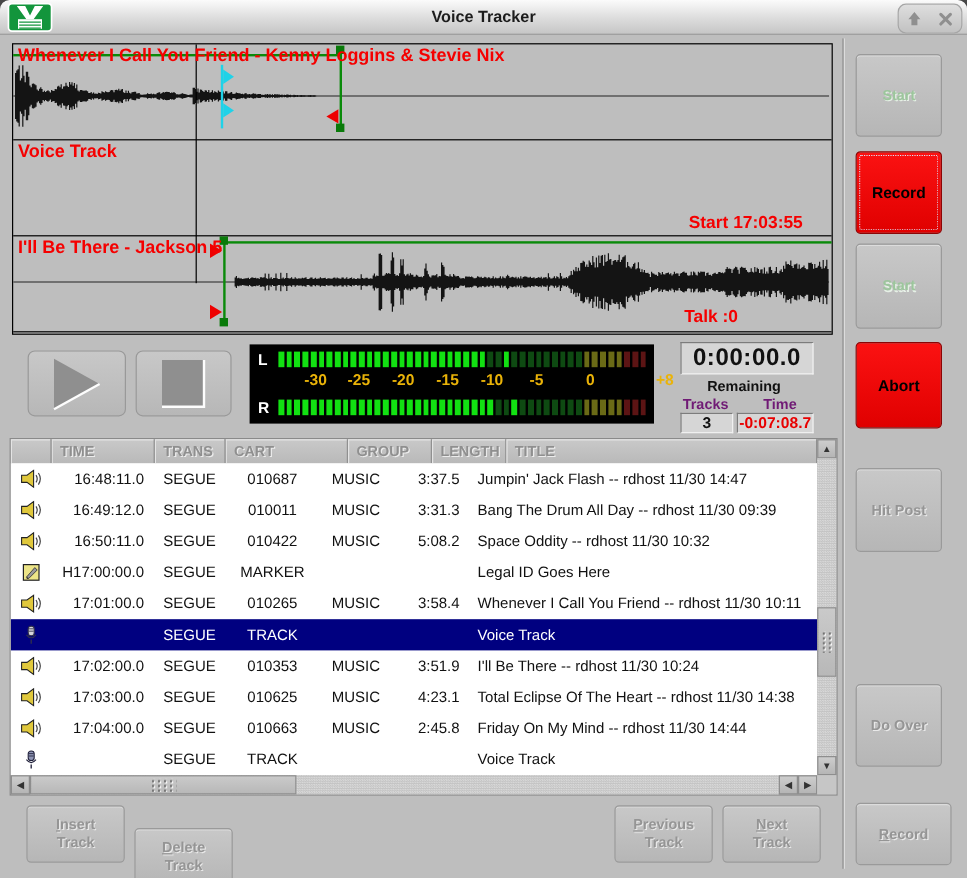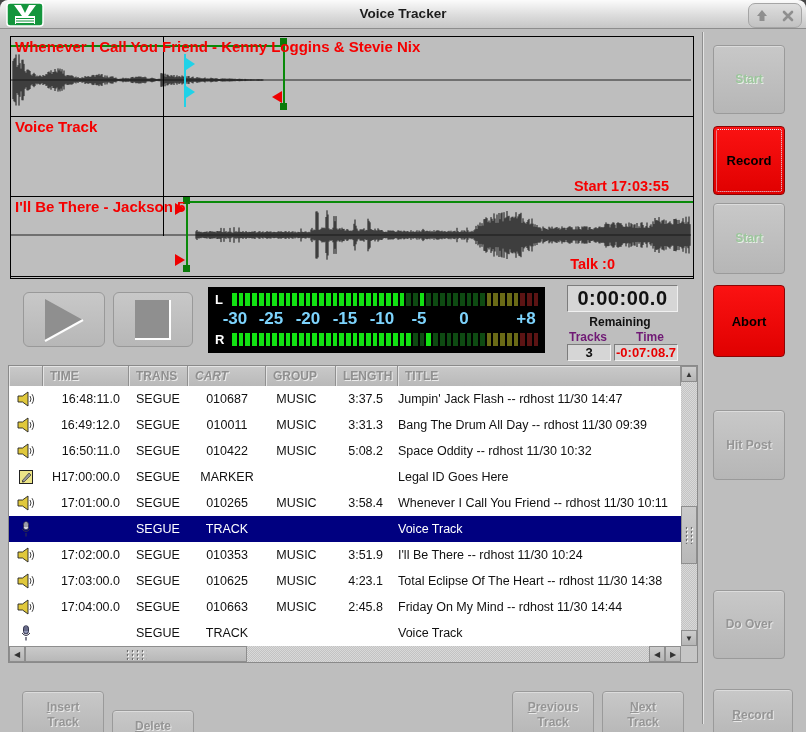--- a/index.html
+++ b/index.html
@@ -28,52 +28,52 @@
   .tri-r-red{width:0;height:0;border-left:10px solid #ee0000;border-top:6px solid transparent;border-bottom:6px solid transparent;}
   .tri-l-red{width:0;height:0;border-right:10px solid #ee0000;border-top:6px solid transparent;border-bottom:6px solid transparent;}
   
   .tbtn{position:absolute;top:292px;height:53px;background:linear-gradient(#c8c8c8,#b7b7b7);border:1px solid #999;border-radius:6px;display:flex;align-items:center;justify-content:center;}
   
   .meter{position:absolute;left:208px;top:287px;width:337px;height:66px;background:#000;}
   .mrow{position:absolute;left:24px;right:7px;height:13px;display:flex;gap:2px;}
   .mlab{position:absolute;left:7px;width:14px;height:13px;color:#fff;font-weight:bold;font-size:13px;line-height:13px;}
   .mcell{flex:1;height:100%;}
   .mscale{position:absolute;left:0;top:22px;width:100%;height:16px;}
-  .mscale span{position:absolute;transform:translateX(-50%);color:#7dd3fc;font-weight:bold;font-size:17px;}
+  .mscale span{position:absolute;transform:translateX(-50%);color:#eab308;font-weight:bold;font-size:13px;margin-left:28px;}
   
   .lcd{position:absolute;left:567px;top:285px;width:111px;height:27px;background:#d6d6d6;border:1px solid;border-color:#7c7c7c #f0f0f0 #f0f0f0 #7c7c7c;box-sizing:border-box;text-align:center;line-height:25px;font-size:20px;font-weight:bold;color:#111;letter-spacing:0.5px;}
   .rem{position:absolute;left:558px;top:315px;width:124px;text-align:center;font-size:12px;font-weight:bold;color:#111;}
   .rlab{position:absolute;top:330px;font-size:12px;font-weight:bold;color:#701a75;text-align:center;}
   .rbox{position:absolute;top:344px;height:17px;background:#d6d6d6;border:1px solid;border-color:#7c7c7c #f0f0f0 #f0f0f0 #7c7c7c;box-sizing:border-box;text-align:center;font-size:13px;line-height:15px;font-weight:bold;}
   
   .log{position:absolute;left:8px;top:365px;width:688px;height:296px;border:1px solid #8a8a8a;box-sizing:content-box;background:#bebebe;}
   .lheader{position:absolute;left:0;top:0;width:672px;height:20px;display:flex;background:linear-gradient(#c9c9c9,#b9b9b9);}
   .hc{height:20px;line-height:20px;font-size:12px;font-weight:bold;color:#8f8f8f;text-shadow:1px 1px 0 #ececec;border-right:1px solid #909090;box-shadow:inset 1px 1px 0 #e4e4e4;box-sizing:border-box;padding-left:7px;overflow:hidden;}
   .lbody{position:absolute;left:0;top:20px;width:672px;height:260px;background:#fff;overflow:hidden;}
   .lr{display:flex;height:26px;align-items:center;font-size:12.5px;color:#111;}
   .lr.selected{background:#000080;color:#fff;}
   .c0{width:34px;display:flex;justify-content:center;align-items:center;}
   .c1{width:86px;text-align:right;padding-right:9px;box-sizing:border-box;}
   .c2{width:59px;padding-left:7px;box-sizing:border-box;}
   .c3{width:78px;text-align:center;}
   .c4{width:61px;text-align:center;}
   .c5{width:62px;text-align:right;padding-right:6px;box-sizing:border-box;}
   .c6{flex:1;padding-left:9px;white-space:nowrap;overflow:hidden;}
-  .h0{width:34px;}.h1{width:86px;}.h2{width:59px;}.h3{width:78px;font-style:italic;}.h4{width:70px;}.h5{width:62px;}.h6{flex:1;}
+  .h0{width:34px;}.h1{width:86px;}.h2{width:59px;}.h3{width:102px;}.h4{width:70px;}.h5{width:62px;}.h6{flex:1;}
   
   .dither{background-image:conic-gradient(#d9d9d9 90deg,#c3c3c3 90deg 180deg,#d9d9d9 180deg 270deg,#c3c3c3 270deg);background-size:2px 2px;}
   .sbtn{position:absolute;width:16px;height:16px;background:linear-gradient(#cdcdcd,#b5b5b5);border:1px solid #8e8e8e;box-sizing:border-box;display:flex;align-items:center;justify-content:center;font-size:8px;color:#333;}
   .sthumb{position:absolute;background:linear-gradient(#cacaca,#b8b8b8);border:1px solid #8e8e8e;box-sizing:border-box;display:flex;align-items:center;justify-content:center;}
   .grip{width:22px;height:11px;background-image:radial-gradient(#6e6e6e 1px,rgba(0,0,0,0) 1.2px),radial-gradient(#fafafa 1px,rgba(0,0,0,0) 1.2px);background-size:5px 4px,5px 4px;background-position:0 0,1px 1px;}
   .vsb{position:absolute;left:672px;top:0;width:16px;height:280px;}
   .hsb{position:absolute;left:0;top:280px;width:672px;height:16px;}
   .corner{position:absolute;left:672px;top:280px;width:16px;height:16px;background:#c6c6c6;}
   
   .btn{position:absolute;background:linear-gradient(#c8c8c8,#b6b6b6);border:1px solid #9a9a9a;border-radius:4px;display:flex;flex-direction:column;align-items:center;justify-content:center;font-size:12px;font-weight:bold;line-height:15px;box-shadow:inset 0 1px 0 #dcdcdc;}
-  .btn.disabled{color:#959595;text-shadow:1px 1px 0 #e9e9e9;margin-top:20px;}
+  .btn.disabled{color:#959595;text-shadow:1px 1px 0 #e9e9e9;}
   .btn.greendis{color:#9cc69c;text-shadow:1px 1px 0 #e6f0e6;}
   .btn.red{background:linear-gradient(#fb1212,#e00000);border-color:#8c0404;color:#000;font-size:13px;box-shadow:none;}
   .side{left:713px;width:70px;}
   .focusdots{position:absolute;left:2px;top:2px;right:2px;bottom:2px;border:1px dotted #d8eaff;border-radius:2px;}
   .ul-line{display:block;}
   .ul-line::first-letter{text-decoration:underline;}
   .groove{position:absolute;left:702px;top:32px;width:1px;height:692px;background:#8f8f8f;box-shadow:1px 0 0 #e4e4e4;}
 </style>
 </head>
 <body>

